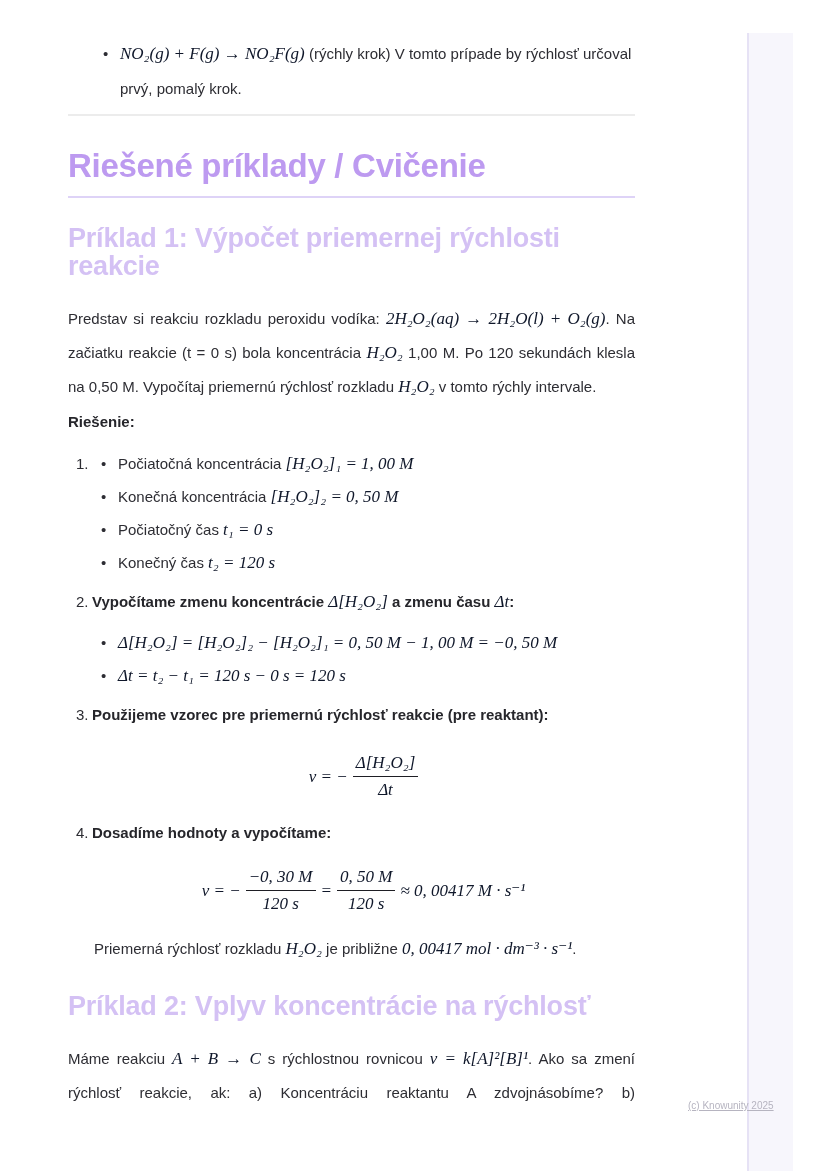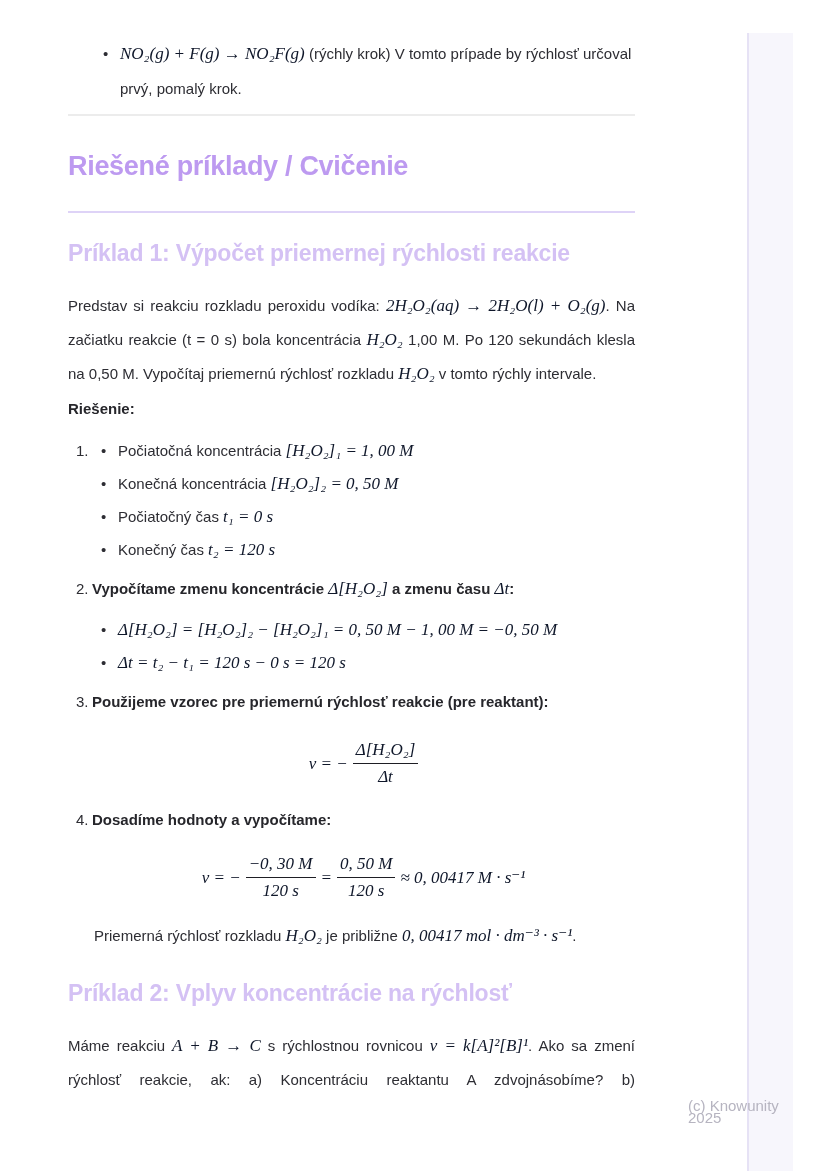--- a/index.html
+++ b/index.html
@@ -14,25 +14,25 @@
     font-style:italic;font-size:17px;color:#0f172a;font-weight:400;
   }
   
   .top-bullets{margin:36px 0 0 35px;padding:0;list-style:none}
   .top-bullets li{position:relative;padding-left:17px;line-height:35px}
   .top-bullets li::before{content:"•";position:absolute;left:0;top:0;color:#2d2d33}
   
   .hr-gray{border:none;border-top:2px solid #ececec;margin:8px 0 0 0}
   
   .h1{
-    margin:34px 0 0 0;font-size:27px;font-weight:700;color:#bd9af0;
+    margin:34px 0 0 0;font-size:33px;font-weight:700;color:#bd9af0;
     line-height:32px;letter-spacing:-0.3px;
-    border-bottom:2px solid #ded3f7;padding-bottom:29px;
+    border-bottom:2px solid #ded3f7;padding-bottom:14px;
   }
-  .h2{margin:26px 0 0 0;font-size:23px;font-weight:700;color:#d4c1f4;line-height:28px;letter-spacing:-0.2px}
+  .h2{margin:26px 0 0 0;font-size:27px;font-weight:700;color:#d4c1f4;line-height:28px;letter-spacing:-0.2px}
   .h2-second{margin-top:32px}
   
   .para{margin:22px 0 0 0;line-height:34px;text-align:justify}
   .para-last{text-align:justify;text-align-last:justify}
   .solution-label{margin:8px 0 0 0;font-weight:700;line-height:20px;color:#26262b}
   
   .steps{margin:22px 0 0 0}
   .step{position:relative;padding-left:24px;margin-top:19px}
   .step:first-child{margin-top:0}
   .step-num{position:absolute;left:8px;top:0;line-height:20px}
@@ -49,21 +49,21 @@
   .frac .fden{display:block;padding:3px 3px 0 3px;line-height:20px}
   .conclusion{margin:20px 0 0 0;padding-left:26px;line-height:22px}
   
   .edge-strip{
     position:absolute;left:747px;top:33px;width:44px;height:1138px;
     background:#f7f6fc;border-left:2px solid #e6e2f5;
   }
   
   .footer-credit{
     position:absolute;left:688px;top:1100px;width:120px;
-    font-size:15px;color:#b6b4c0;line-height:12px;z-index:2;
+    font-size:10px;color:#b6b4c0;line-height:12px;z-index:2;text-decoration:underline;
   }
 </style>
 </head>
 <body>
 
 <div class="edge-strip"></div>
 <div class="footer-credit">(c) Knowunity 2025</div>
 
 <div class="content">
 

